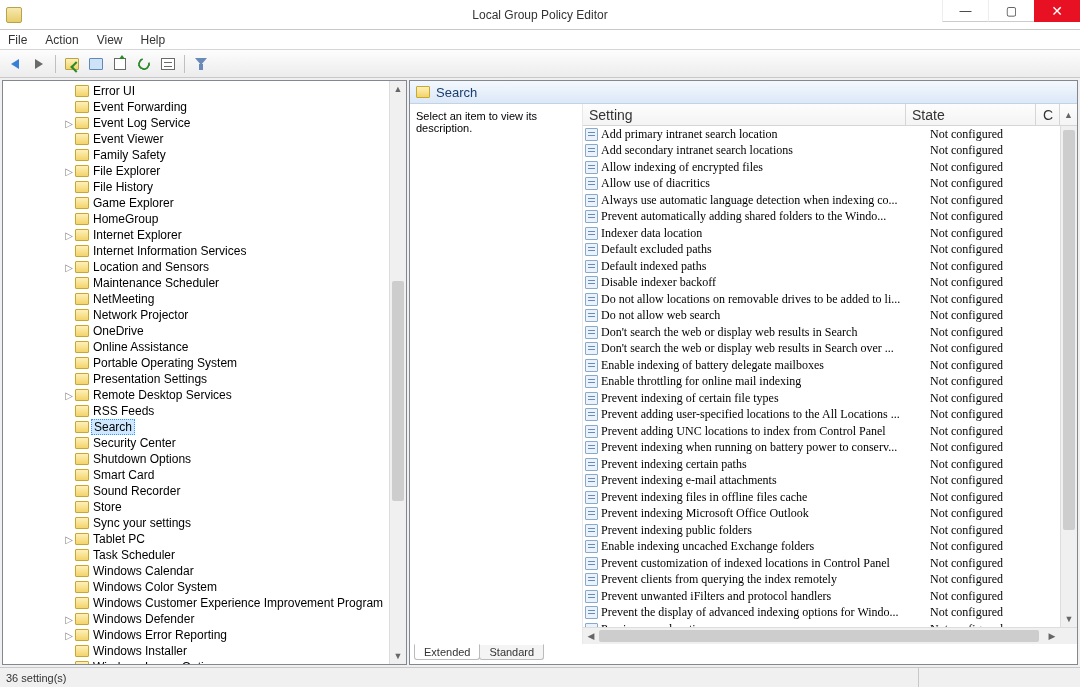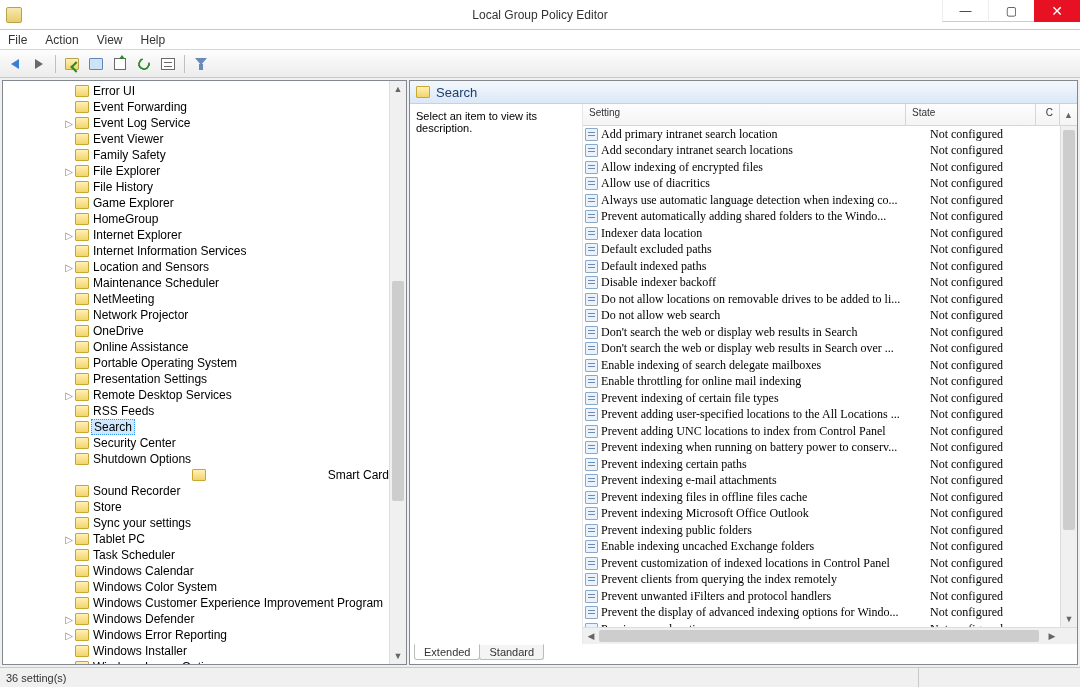--- a/index.html
+++ b/index.html
@@ -56,21 +56,21 @@
   
   .right-pane { flex: 1; border: 1px solid #828790; margin: 2px 2px 2px 1px; background: #fff; display: flex; flex-direction: column; position:relative; }
   .rp-header { height: 23px; background: linear-gradient(#f4f8fd,#dbe8f7); display: flex; align-items: center; padding: 0 6px; border-bottom: 1px solid #c4d3e4; }
   .rp-header .tree-folder { margin-right: 6px; }
   .rp-header-title { color: #1a3e6e; font-weight: normal; font-size: 13px; }
 
   .rp-body { flex: 1; display: flex; overflow: hidden; }
   .rp-desc { width: 172px; padding: 6px 6px; color: #000; font-size: 11px; }
   .rp-list-wrap { flex: 1; display: flex; flex-direction: column; border-left: 1px solid #e8e8e8; overflow:hidden; }
   .rp-cols { height: 22px; display: flex; border-bottom: 1px solid #d6d6d6; background: linear-gradient(#fdfdfd,#f4f4f4); }
-  .rp-col { padding: 3px 6px; border-right: 1px solid #d6d6d6; color: #333; font-size:10px; }
+  .rp-col { padding: 3px 6px; border-right: 1px solid #d6d6d6; color: #333; font-size:14px; }
   .rp-col.setting { flex: 1; }
   .rp-col.state { width: 130px; }
   .rp-col.c { width: 24px; text-align:right; }
   .rp-col.scroll-gap { width:17px; border-right:none; padding:0; display:flex;align-items:center;justify-content:center;color:#666;font-size:9px;}
 
   .rp-rows { flex:1; overflow:hidden; position:relative; display:flex; }
   .rp-rows-inner { flex:1; overflow:hidden; }
   .rp-row { display: flex; align-items: center; height: 16.5px; padding-left: 2px; font-family: Liberation Serif, serif; }
   .rp-row .ric { width:13px;height:13px;border:1px solid #8aa8c8;background:#eaf2fb;margin-right:3px;flex-shrink:0;border-radius:1px;position:relative; }
   .rp-row .ric::before,.rp-row .ric::after{content:"";position:absolute;background:#6a8bb8;height:1px;left:2px;right:2px;}
@@ -266,21 +266,21 @@
         <div class="tree-row" style="padding-left: 60px;">
           <span class="tw"></span>
           <span class="tree-folder"></span>
           <span class="tree-label">Security Center</span>
         </div>
         <div class="tree-row" style="padding-left: 60px;">
           <span class="tw"></span>
           <span class="tree-folder"></span>
           <span class="tree-label">Shutdown Options</span>
         </div>
-        <div class="tree-row" style="padding-left: 60px; justify-content: space-between;">
+        <div class="tree-row" style="padding-left: 60px;">
           <span class="tw"></span>
           <span class="tree-folder"></span>
           <span class="tree-label">Smart Card</span>
         </div>
         <div class="tree-row" style="padding-left: 60px;">
           <span class="tw"></span>
           <span class="tree-folder"></span>
           <span class="tree-label">Sound Recorder</span>
         </div>
         <div class="tree-row" style="padding-left: 60px;">
@@ -427,21 +427,21 @@
                 <span class="rset">Don't search the web or display web results in Search</span>
                 <span class="rstate">Not configured</span>
               </div>
               <div class="rp-row">
                 <span class="ric"></span>
                 <span class="rset">Don't search the web or display web results in Search over ...</span>
                 <span class="rstate">Not configured</span>
               </div>
               <div class="rp-row">
                 <span class="ric"></span>
-                <span class="rset">Enable indexing of search delegate mailboxes</span>
+                <span class="rset">Enable indexing of battery delegate mailboxes</span>
                 <span class="rstate">Not configured</span>
               </div>
               <div class="rp-row">
                 <span class="ric"></span>
                 <span class="rset">Enable throttling for online mail indexing</span>
                 <span class="rstate">Not configured</span>
               </div>
               <div class="rp-row">
                 <span class="ric"></span>
                 <span class="rset">Prevent indexing of certain file types</span>

